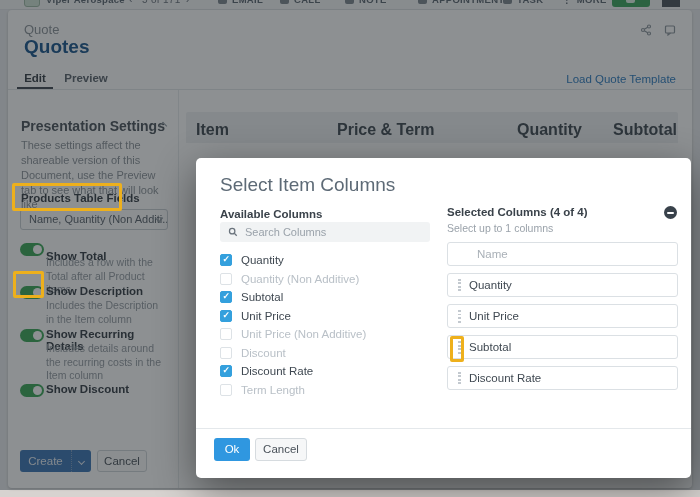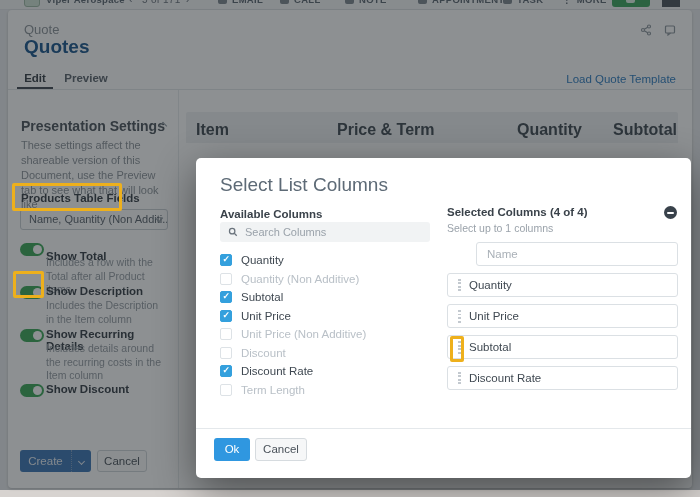--- a/index.html
+++ b/index.html
@@ -83,21 +83,21 @@
   .cb-row.disabled .cb { border-color:#dde2e6; }
 
   .sel-sub { left:251px; top:64px; font-size:10.5px; color:#9aa2aa; }
   .minus-ic { left:468px; top:48px; width:13px; height:13px; border-radius:50%; background:#39424b; }
   .minus-ic::after { content:""; position:absolute; left:3px; top:5.5px; width:7px; height:2px; background:#fff; border-radius:1px; }
 
   .sel-list { left:251px; top:84px; width:231px; }
   .sel-card { height:24px; border:1px solid #dbe0e4; border-radius:3px; background:#fff; display:flex; align-items:center; gap:8px; padding:0 10px; margin-bottom:7px; }
   .sel-card .handle { width:3px; height:13px; background:repeating-linear-gradient(to bottom, #c3c9cf 0 2px, transparent 2px 3.5px); flex:0 0 3px; }
   .sel-label { font-size:11.5px; color:#3f4851; }
-  .sel-card.fixed { padding-left:10px;margin-left:29px; }
+  .sel-card.fixed { padding-left:29px; }
   .sel-card.fixed .sel-label { color:#a9b0b7; }
 
   .modal-divider { left:0; top:270px; width:495px; border-top:1px solid #e4e8eb; }
   .btn-ok { left:18px; top:280px; width:36px; height:23px; background:#2f97e0; border-radius:3px; color:#fff; font-size:11.5px; text-align:center; line-height:23px; }
   .btn-cancel-modal { left:59px; top:280px; width:52px; height:23px; background:#f6f7f8; border:1px solid #d6dbdf; border-radius:3px;
                       color:#4a525a; font-size:11.5px; text-align:center; line-height:21px; }
 
   
   .annot { position:absolute; border:3px solid #eeb01c; border-radius:2px; z-index:60; }
 
@@ -207,21 +207,21 @@
           <span class="chev down"></span>
         </span>
     </div>
     <div class="a btn-cancel-page">Cancel</div>
   </div>
 </div>
 
 <div class="overlay"></div>
 
 <div class="modal">
-  <div class="a modal-title">Select List Columns</div>
+  <div class="a modal-title">Select Item Columns</div>
 
   <div class="a col-head" style="left:24px; top:50px;">Available Columns</div>
   <div class="a search-box">
     <span>
       <svg width="10" height="10" viewBox="0 0 24 24" fill="none" stroke="#6a737c" stroke-width="3">
         <circle cx="10" cy="10" r="6.5"></circle>
           <line x1="15" y1="15" x2="21" y2="21"></line>
       </svg>
     </span>
     <span class="search-ph">Search Columns</span>

